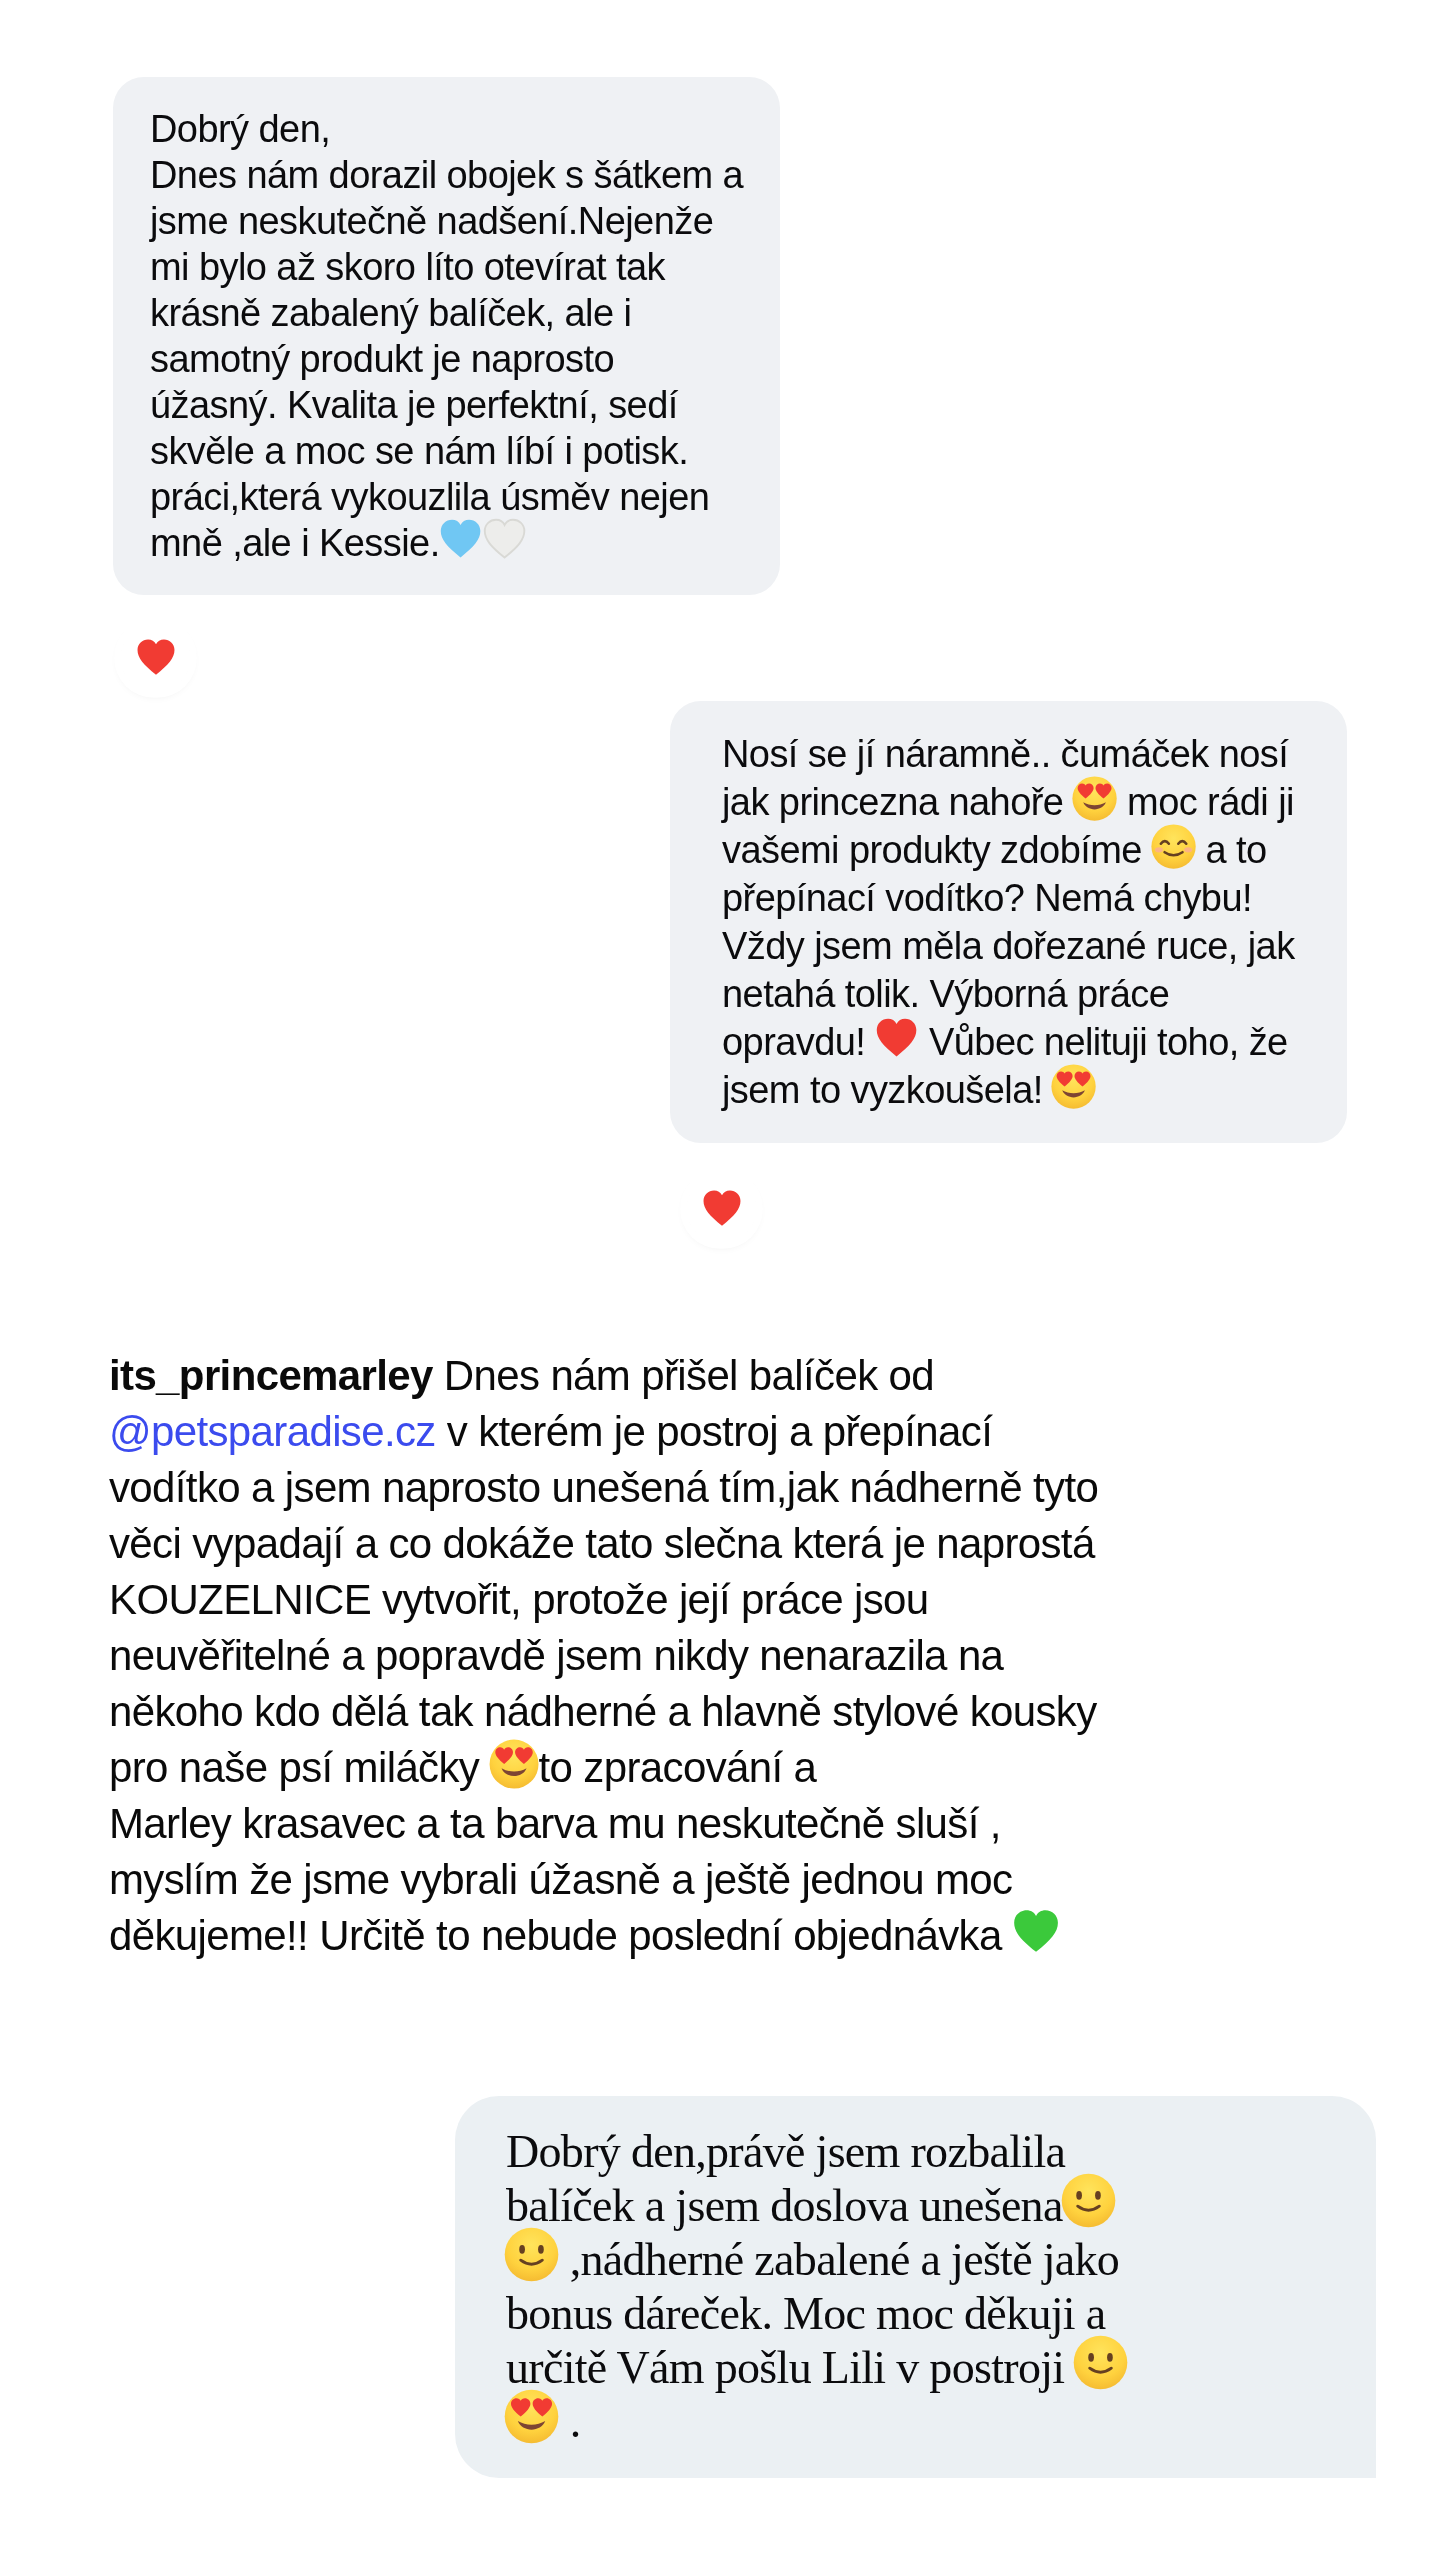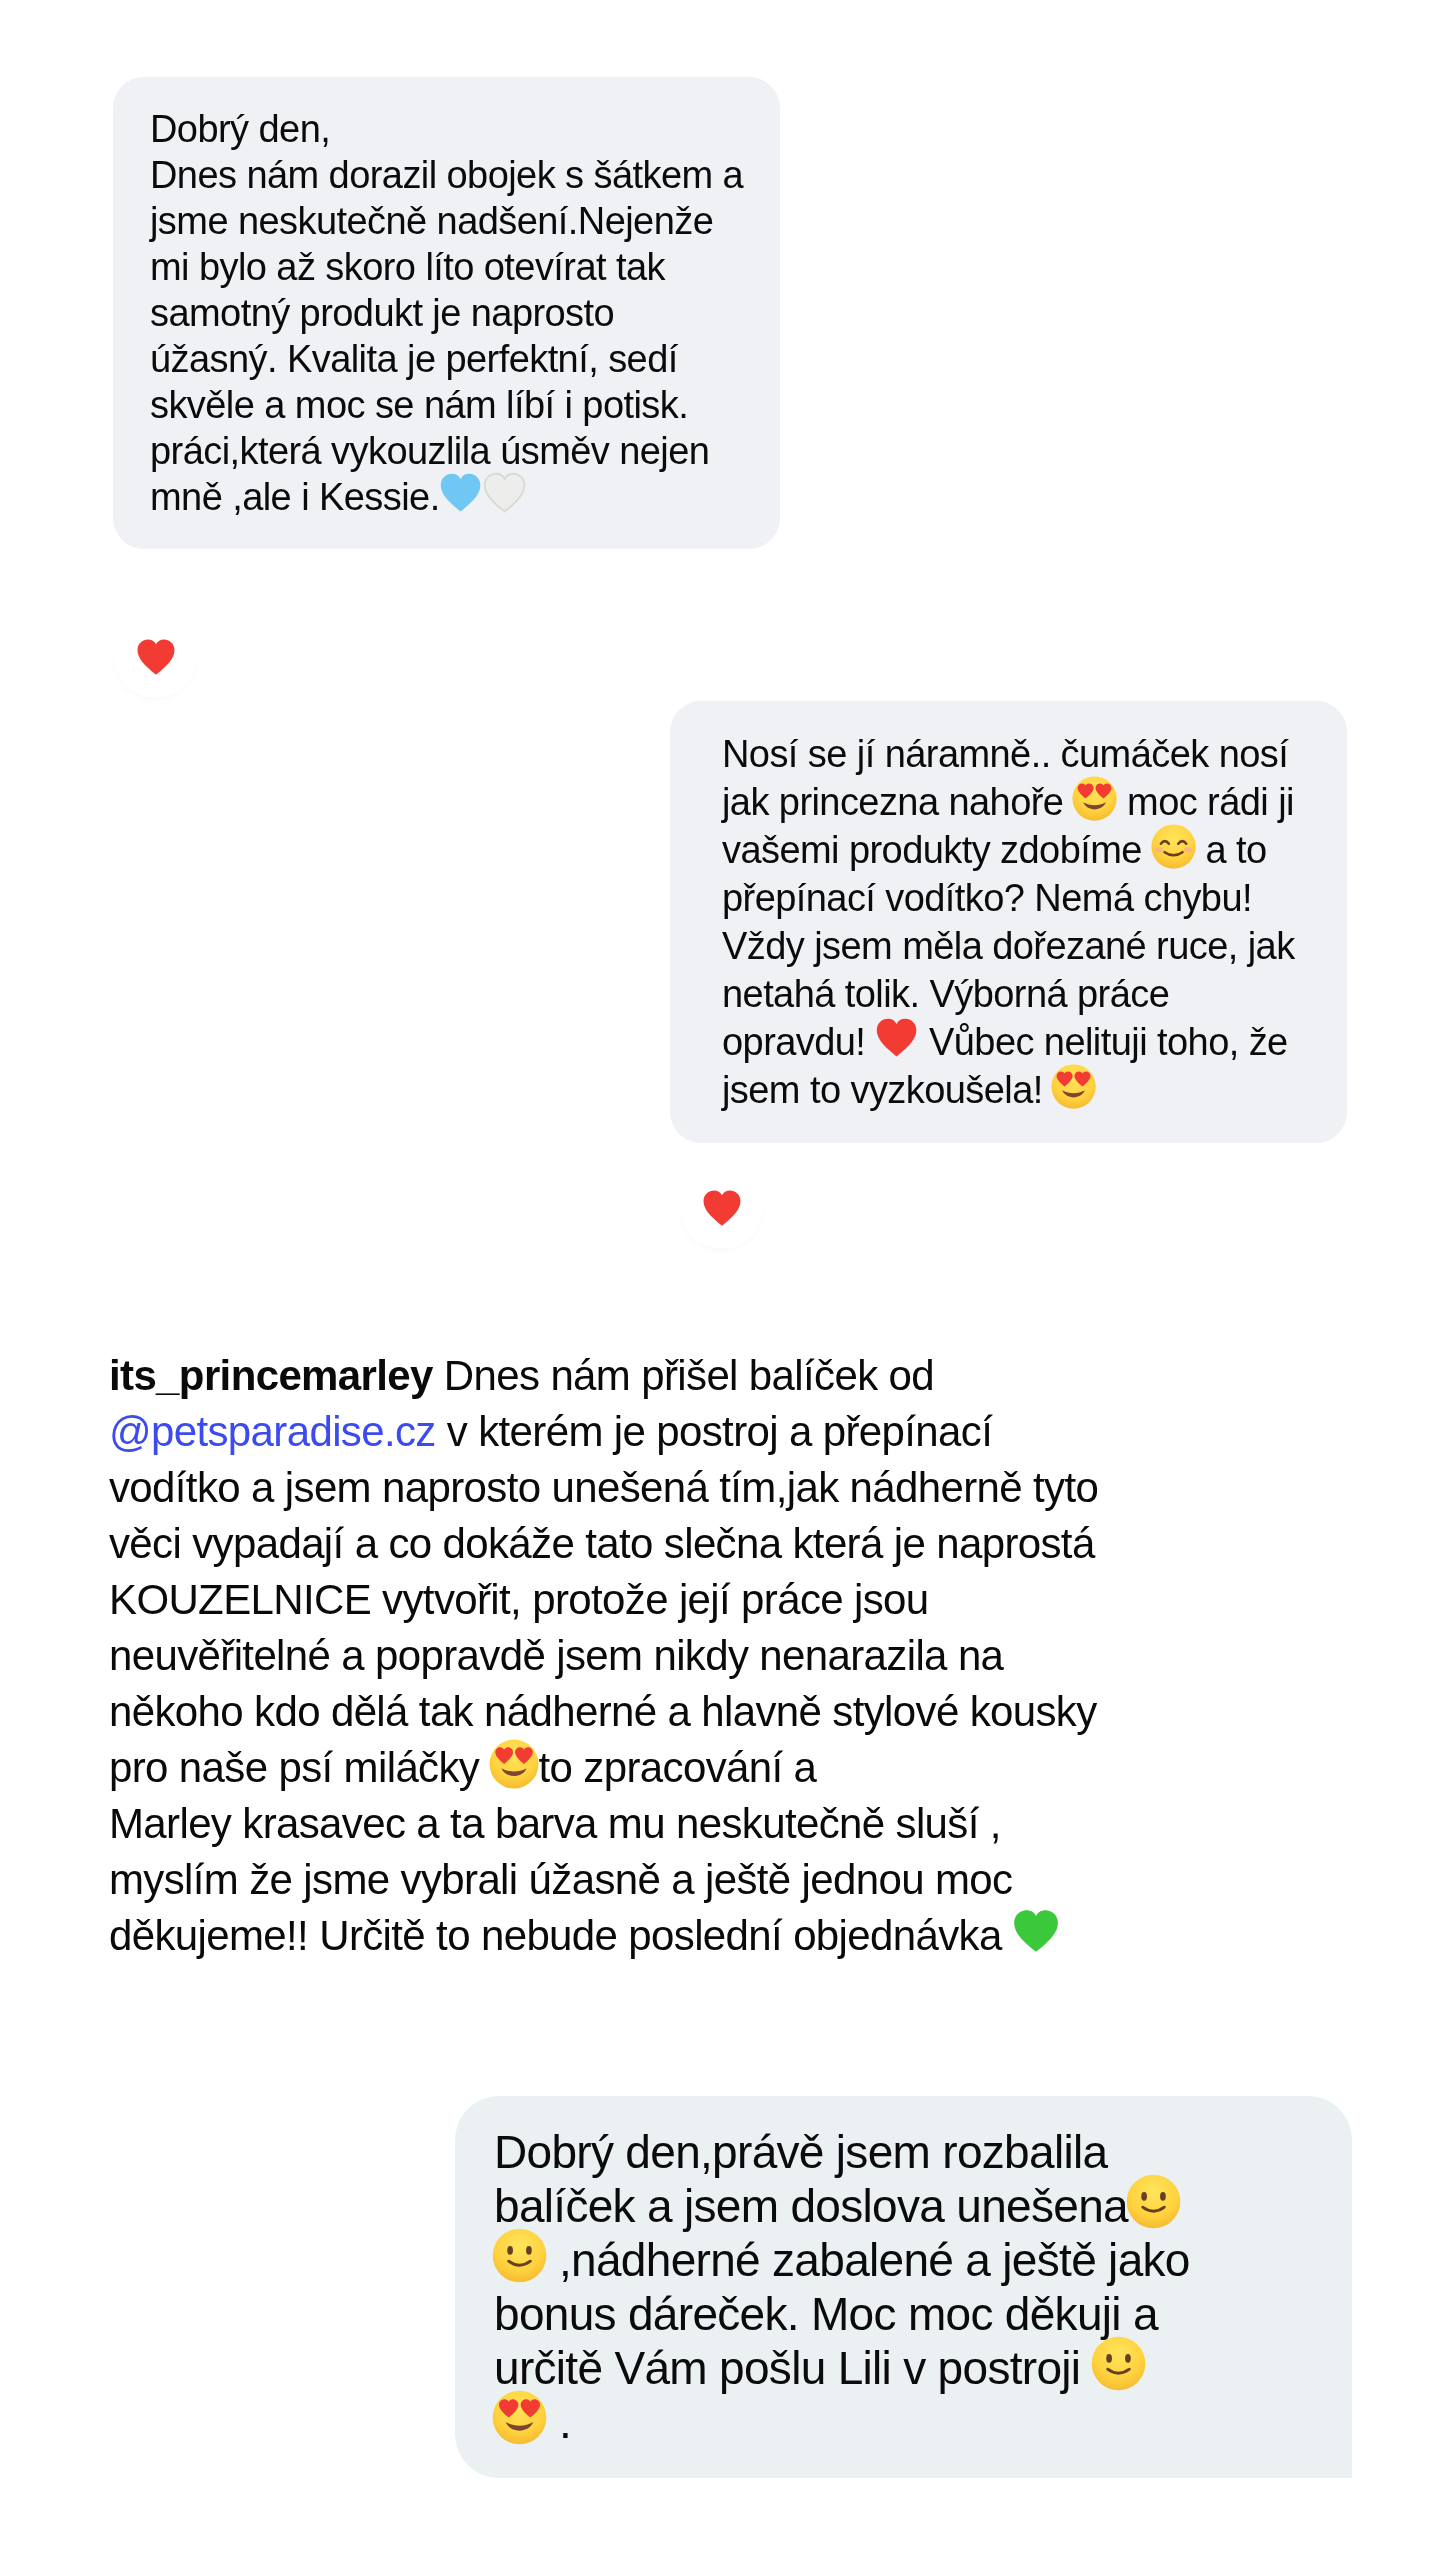--- a/index.html
+++ b/index.html
@@ -16,24 +16,25 @@
     border-radius:31px;
     letter-spacing:-0.015em;
     display:inline-block;
   }
   .bubble .line{white-space:nowrap;}
   #msg1{left:113px;top:77px;padding:29px 37px;font-size:38px;line-height:46px;}
   #msg1 .line{height:46px;}
   #msg2{left:670px;top:701px;padding:29px 52px;font-size:38px;line-height:48px;}
   #msg2 .line{height:48px;}
   #msg3{
-    left:455px;top:2096px;padding:29px 39px;font-size:46px;line-height:54px;
+    left:455px;top:2096px;padding:29px 51px;font-size:46px;line-height:54px;
     min-width:819px;
     background:var(--bubble-alt-bg,#EBF0F3);
     border-radius:44px 44px 0 44px;
+    font-family:Liberation Serif, serif;
   }
   #msg3 .line{height:54px;}
   .reaction{
     position:absolute;width:71px;height:68px;border-radius:36px;
     background:#fff;
     box-shadow:0 0 0 5.8px #fff,0 2.9px 9.7px rgba(0,0,0,0.10);
     display:flex;align-items:center;justify-content:center;
   }
   #reaction1{left:120px;top:624px;}
   #reaction2{left:686px;top:1175px;}
@@ -55,20 +56,21 @@
 </head>
 <body style="--page-bg: #FFFFFF; --bubble-bg: #EFF1F4; --bubble-alt-bg: #EBF0F3; --text: #0B0B0D; --caption-text: #0A0A0A; --link-blue: #3B4BEE; --emoji-red: #F13B33; --emoji-light-blue: #70C7F3; --emoji-white: #EDEDEB; --emoji-white-stroke: #D9D9D5; --emoji-green: #3BC93B; --emoji-face-light: #FFE45C; --emoji-face-mid: #FFD23E; --emoji-face-dark: #F2B52E; --emoji-face-detail: #664021; --emoji-mouth: #7D4533; --emoji-cheek: #FBAE8F; background: rgb(255, 255, 255);">
 
 <div>
 
   <div class="bubble" id="msg1">
       <div class="line">Dobrý den,</div>
       <div class="line">Dnes nám dorazil obojek s šátkem a</div>
       <div class="line">jsme neskutečně nadšení.Nejenže</div>
       <div class="line">mi bylo až skoro líto otevírat tak</div>
+      <div class="line">krásně zabalený balíček, ale i</div>
       <div class="line">samotný produkt je naprosto</div>
       <div class="line">úžasný. Kvalita je perfektní, sedí</div>
       <div class="line">skvěle a moc se nám líbí i potisk.</div>
       <div class="line">práci,která vykouzlila úsměv nejen</div>
       <div class="line">mně ,ale i Kessie.<span class="emoji"><svg viewBox="0 0 100 100">
             <path d="M50 88C22 66 8 50 8 32C8 18 19 8 32 8C40 8 46.7 12 50 19C53.3 12 60 8 68 8C81 8 92 18 92 32C92 50 78 66 50 88Z" fill="#70C7F3"></path>
           </svg></span><span class="emoji"><svg viewBox="0 0 100 100">
             <path d="M50 88C22 66 8 50 8 32C8 18 19 8 32 8C40 8 46.7 12 50 19C53.3 12 60 8 68 8C81 8 92 18 92 32C92 50 78 66 50 88Z" fill="#EDEDEB" stroke="#D9D9D5" stroke-width="4"></path>
           </svg></span></div>
     </div>

